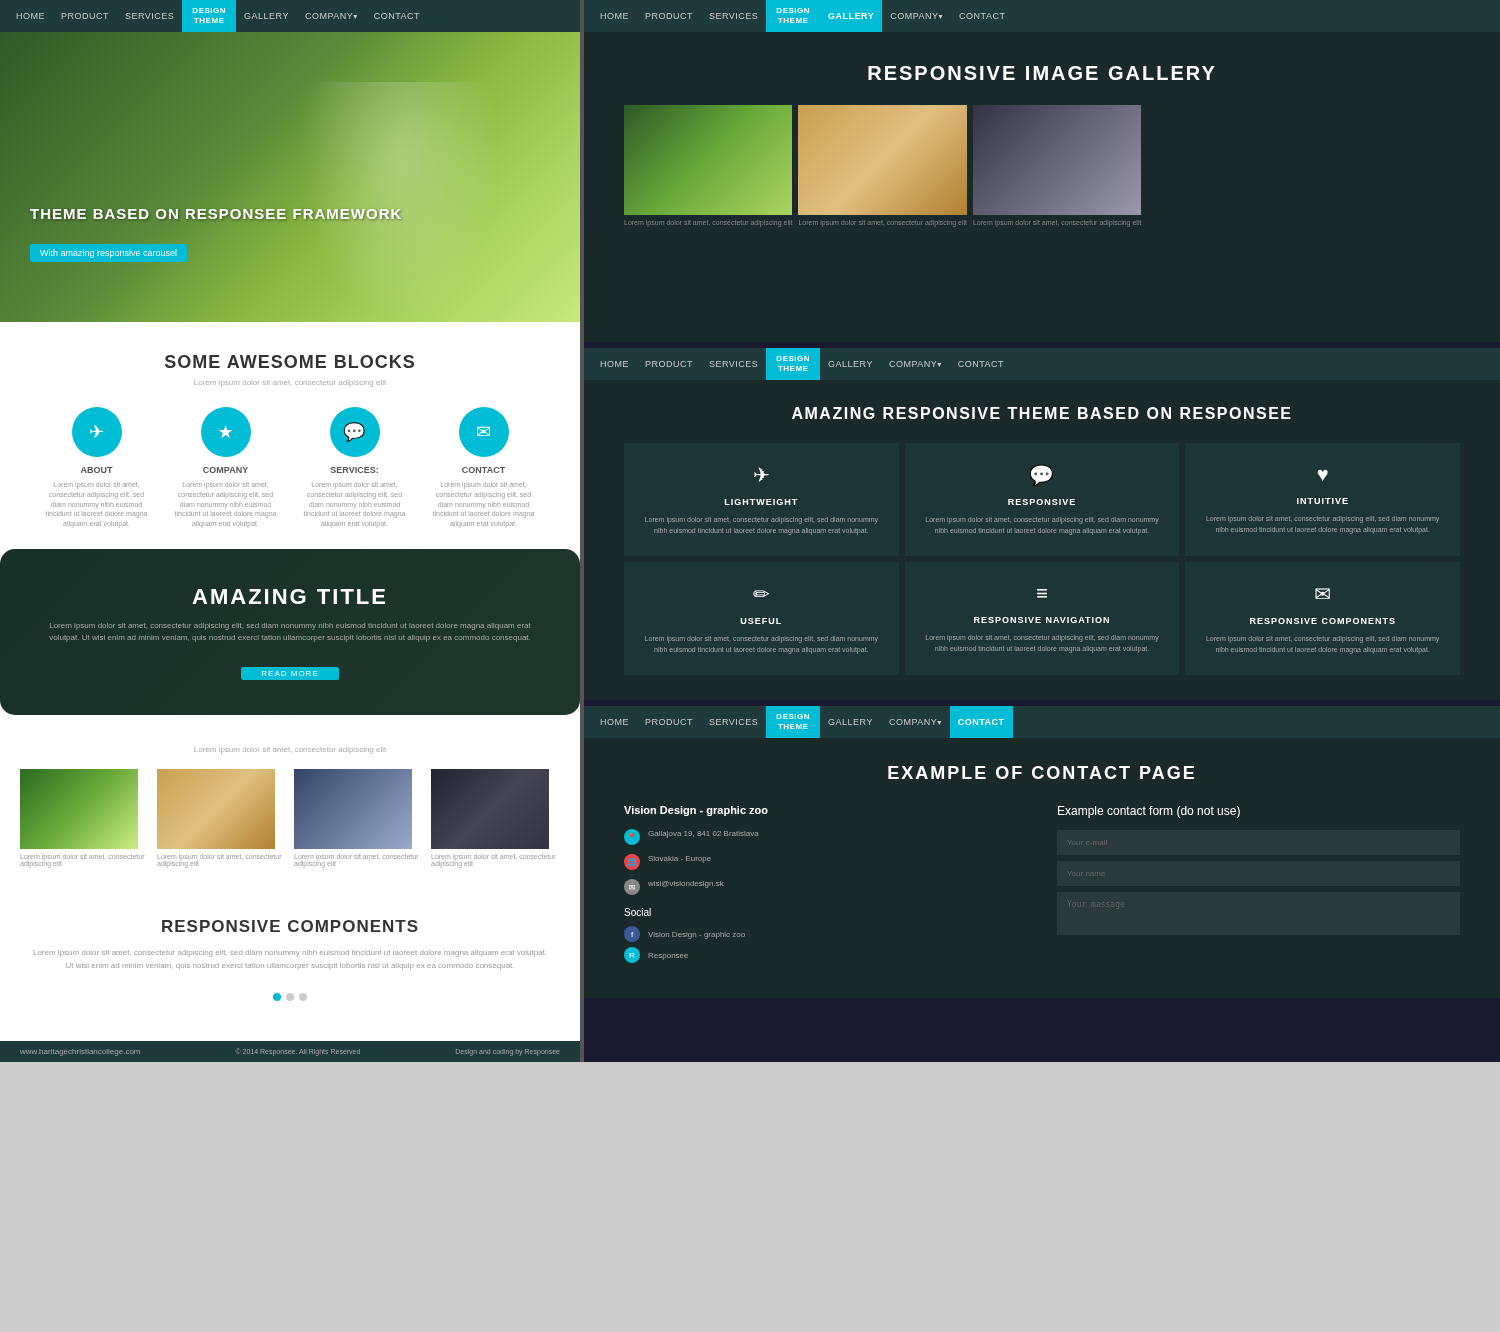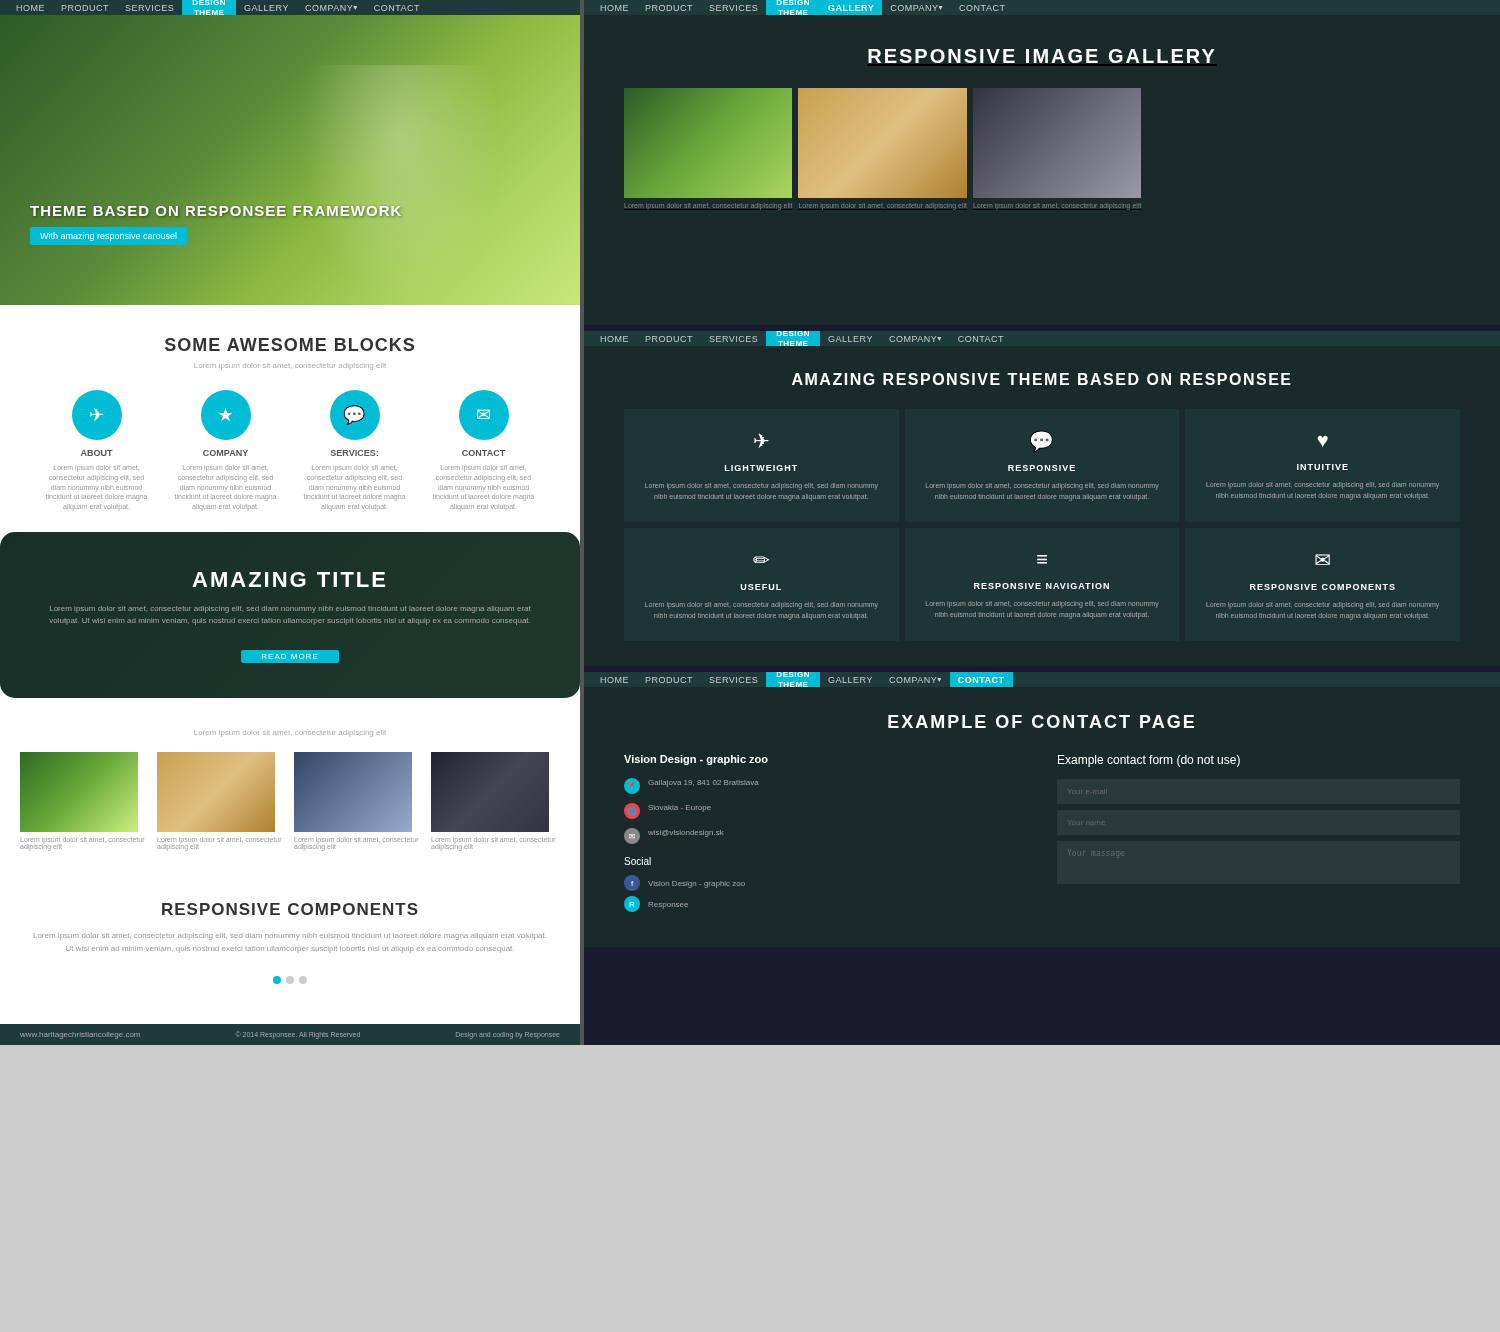--- a/index.html
+++ b/index.html
@@ -22,21 +22,21 @@
     .right-col {
       flex: 1;
       background: #1a1a2e;
     }
 
     
     .nav-bar {
       background: #1e3a3a;
       display: flex;
       align-items: flex-start;
-      height: 15px;
+      height: 32px;
       padding: 0 8px;
     }
     .nav-bar .nav-item {
       color: #ccc;
       font-size: 9px;
       padding: 0 8px;
       text-transform: uppercase;
       letter-spacing: 0.5px;
       cursor: pointer;
       height: 100%;
@@ -72,21 +72,21 @@
       text-transform: uppercase;
       letter-spacing: 1px;
       text-shadow: 1px 1px 3px rgba(0,0,0,0.5);
     }
     .hero-subtitle {
       display: inline-block;
       background: #00bcd4;
       color: #fff;
       font-size: 9px;
       padding: 4px 10px;
-      margin-top: 8px;
+      margin-top: 22px;
       border-radius: 2px;
     }
     
     .hero-person {
       position: absolute;
       right: 80px;
       bottom: 0;
       width: 200px;
       height: 240px;
       background: radial-gradient(ellipse at 50% 30%, rgba(255,255,255,0.3) 0%, transparent 70%);
@@ -269,21 +269,20 @@
     .left-footer-credit {
       font-size: 7px;
       color: #aaa;
     }
 
     
     .right-gallery-section {
       background: #1a2a2a;
       padding: 30px 40px 20px;
       text-align: center;
-      text-decoration: underline;
     }
     .right-gallery-title {
       font-size: 20px;
       font-weight: bold;
       text-transform: uppercase;
       color: #fff;
       letter-spacing: 2px;
       margin-bottom: 20px;
     }
     .right-gallery-grid {

